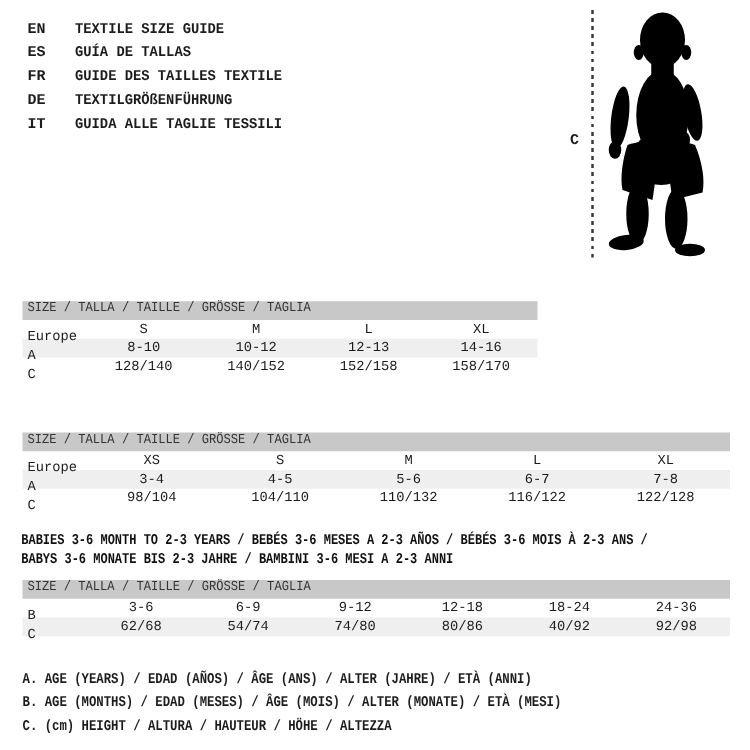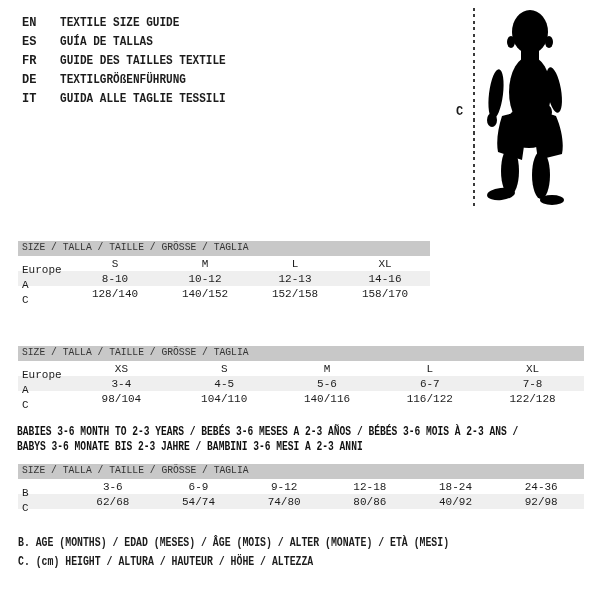--- a/index.html
+++ b/index.html
@@ -130,21 +130,21 @@
       <div class="tcell">3-4</div>
       <div class="tcell">4-5</div>
       <div class="tcell">5-6</div>
       <div class="tcell">6-7</div>
       <div class="tcell">7-8</div>
     </div>
     <div class="trow">
       <div class="tlabel">C</div>
       <div class="tcell">98/104</div>
       <div class="tcell">104/110</div>
-      <div class="tcell">140/116</div>
+      <div class="tcell">110/132</div>
       <div class="tcell">116/122</div>
       <div class="tcell">122/128</div>
     </div>
   </div>
 
   <div class="section-title" style="top:425px;">
     <div><span class="sqT">BABIES 3-6 MONTH TO 2-3 YEARS / BEBÉS 3-6 MESES A 2-3 AÑOS / BÉBÉS 3-6 MOIS À 2-3 ANS /</span></div>
     <div><span class="sqT">BABYS 3-6 MONATE BIS 2-3 JAHRE / BAMBINI 3-6 MESI A 2-3 ANNI</span></div>
   </div>
   <div class="size-table" style="top:464px; width:566px;">
@@ -165,17 +165,18 @@
       <div class="tcell">62/68</div>
       <div class="tcell">54/74</div>
       <div class="tcell">74/80</div>
       <div class="tcell">80/86</div>
       <div class="tcell">40/92</div>
       <div class="tcell">92/98</div>
     </div>
   </div>
 
   <div class="notes">
+    <div class="note-line"><span class="sqN">A. AGE (YEARS) / EDAD (AÑOS) / ÂGE (ANS) / ALTER (JAHRE) / ETÀ (ANNI)</span></div>
     <div class="note-line"><span class="sqN">B. AGE (MONTHS) / EDAD (MESES) / ÂGE (MOIS) / ALTER (MONATE) / ETÀ (MESI)</span></div>
     <div class="note-line"><span class="sqN">C. (cm) HEIGHT / ALTURA / HAUTEUR / HÖHE / ALTEZZA</span></div>
   </div>
 
 </div>
 
 </body></html>

